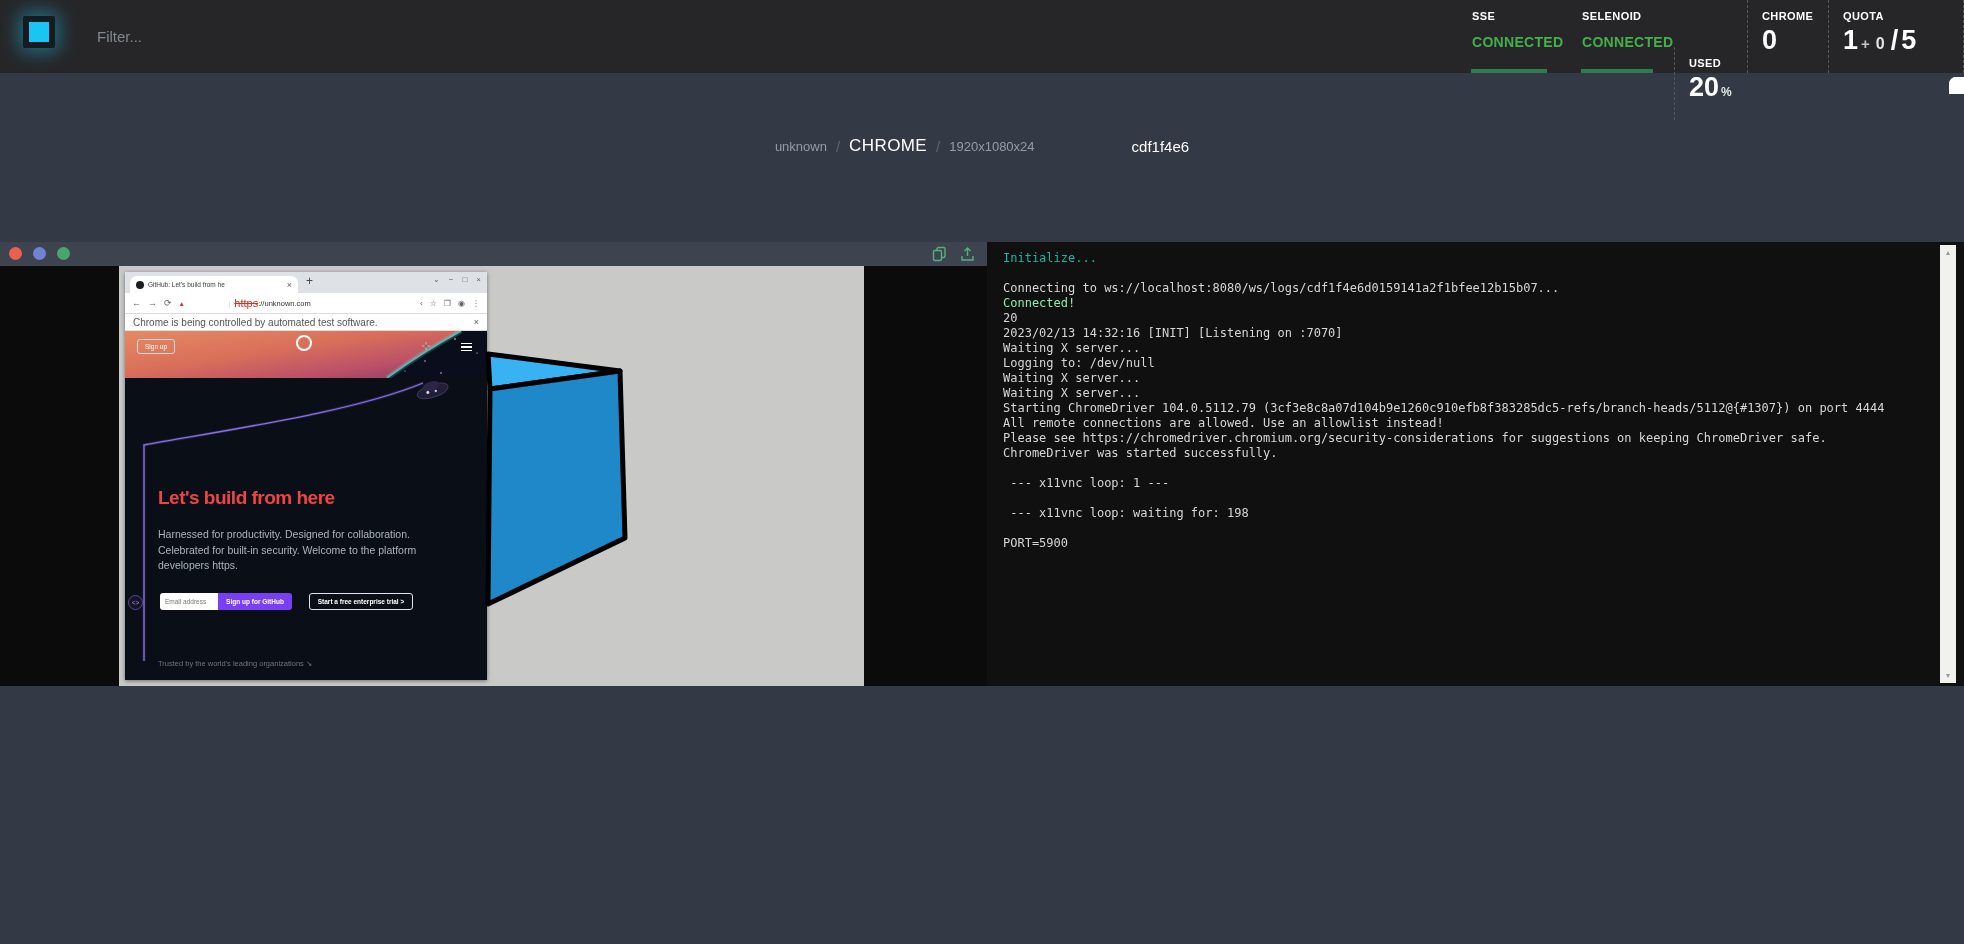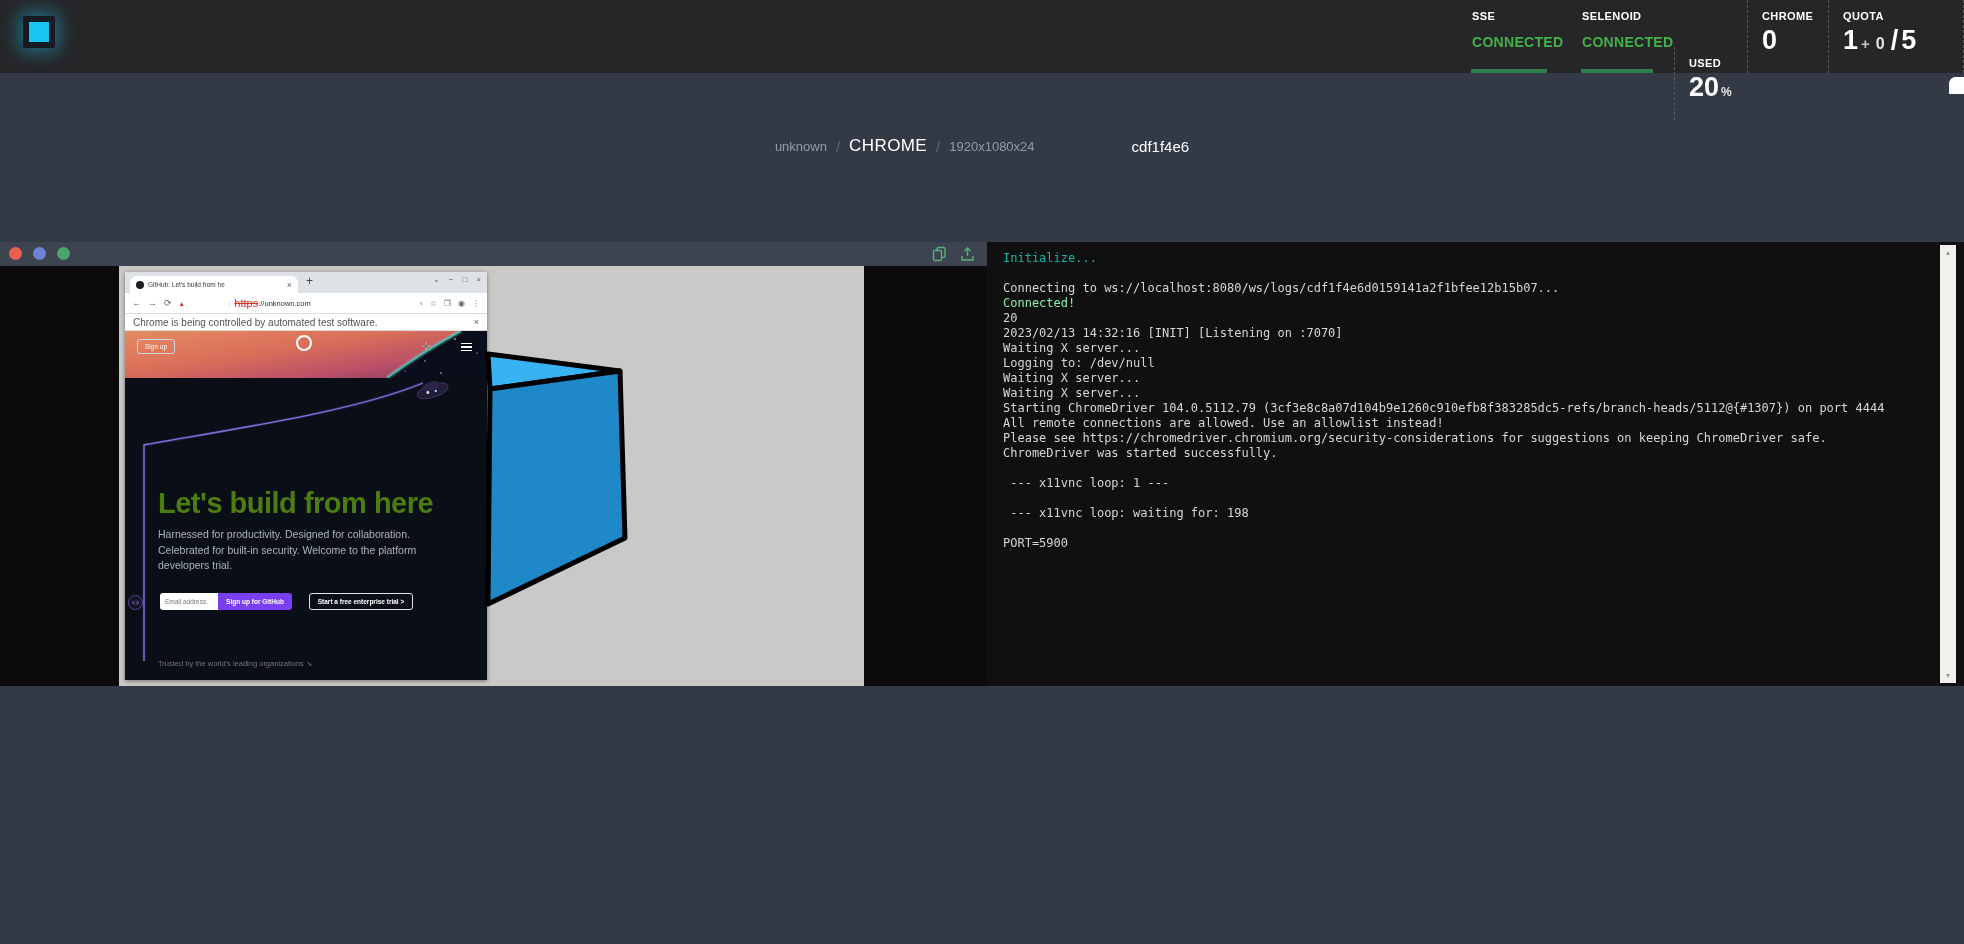--- a/index.html
+++ b/index.html
@@ -80,21 +80,21 @@
   
   .page{position:absolute;top:59px;left:0;width:100%;height:349px;background:#0a0e16;overflow:hidden;}
   .banner{position:absolute;left:0;top:0;}
   .signup-btn{position:absolute;left:12px;top:8px;padding:3px 7px;border:1px solid #cfd6e4;border-radius:3px;
               color:#fff;font-size:6.5px;cursor:pointer;}
   .octo{position:absolute;left:171px;top:4px;width:12px;height:12px;border:2.5px solid #fff;border-radius:50%;}
   .burger{position:absolute;right:15px;top:12px;width:11px;cursor:pointer;}
   .burger div{height:1.4px;background:#fff;margin-bottom:2px;}
   .trail-svg{position:absolute;left:0;top:0;pointer-events:none;}
   .ship{position:absolute;left:283px;top:34px;}
-  .hero-h1{position:absolute;left:33px;top:156px;font-size:29px;font-weight:bold;color:#4d7c0f;letter-spacing:-.5px;}
+  .hero-h1{position:absolute;left:33px;top:156px;font-size:19px;font-weight:bold;color:#ef4444;letter-spacing:-.5px;}
   .hero-p{position:absolute;left:33px;top:196px;font-size:10.5px;line-height:15.5px;color:#aab4c0;}
   .cta-row{position:absolute;left:35px;top:262px;display:flex;}
   .email{width:58px;height:17px;background:#fff;border-radius:3px 0 0 3px;font-size:6.5px;color:#767676;
          display:flex;align-items:center;padding-left:5px;box-sizing:border-box;cursor:text;}
   .ghbtn{width:74px;height:17px;background:#7a3ff2;border-radius:0 3px 3px 0;color:#fff;font-size:6.5px;
          font-weight:bold;display:flex;align-items:center;justify-content:center;cursor:pointer;}
   .trialbtn{margin-left:17px;width:104px;height:17px;border:1px solid #dfe3ef;border-radius:3px;color:#fff;
             font-size:6.5px;font-weight:bold;display:flex;align-items:center;justify-content:center;
             box-sizing:border-box;cursor:pointer;}
   .codecircle{position:absolute;left:3px;top:264px;width:15px;height:15px;border-radius:50%;background:#171226;
@@ -114,20 +114,21 @@
              display:flex;flex-direction:column;justify-content:space-between;align-items:center;cursor:pointer;}
   .sb-arrow{color:#9b9b9b;font-size:7px;padding:4px 0;}
 </style>
 </head>
 <body>
 
 <div class="app">
 
   <div class="topbar">
     <div class="logo"></div>
+    <input class="filter" type="text" placeholder="Filter..." style="">
     <div class="stats">
       <div class="stat s-sse">
         <div class="lbl">SSE</div>
         <div class="status">CONNECTED</div>
         <div class="uline"></div>
       </div>
       <div class="stat s-selenoid">
         <div class="lbl">SELENOID</div>
         <div class="status">CONNECTED</div>
         <div class="uline" style="width:72px"></div>
@@ -275,21 +276,21 @@
                 <ellipse cx="24" cy="26" rx="16" ry="6.5" fill="#231d36" stroke="#3c3560" stroke-width="1"></ellipse>
                 <ellipse cx="24" cy="21" rx="9" ry="4.5" fill="#2c2545"></ellipse>
                 <circle cx="19" cy="26" r="1.5" fill="#cfe3ff"></circle>
                 <circle cx="27" cy="27" r="1.2" fill="#9fd8ff"></circle>
               </g>
             </svg>
             <div class="hero-h1">Let's build from here</div>
             <div class="hero-p">
               <div>Harnessed for productivity. Designed for collaboration.</div>
               <div>Celebrated for built-in security. Welcome to the platform</div>
-              <div>developers trial.</div>
+              <div>developers https.</div>
             </div>
             <div class="codecircle">&lt;&gt;</div>
             <div class="cta-row">
               <div class="email">Email address</div>
               <div class="ghbtn">Sign up for GitHub</div>
               <div class="trialbtn">Start a free enterprise trial &gt;</div>
             </div>
             <div class="trusted">Trusted by the world's leading organizations ↘</div>
           </div>
         </div>

